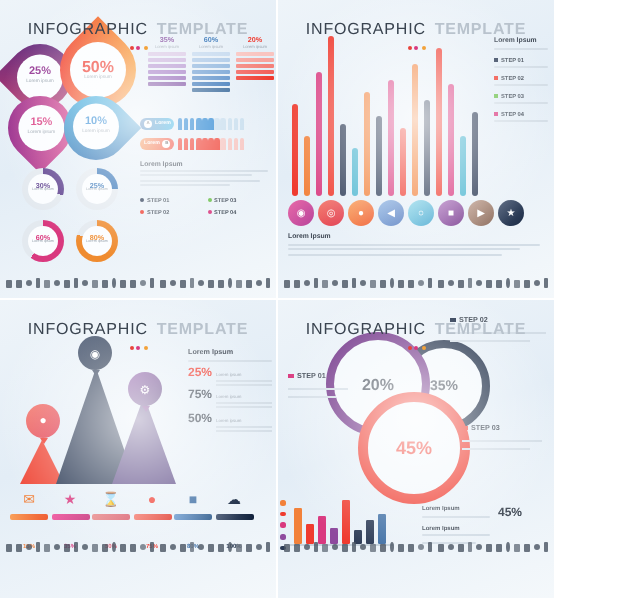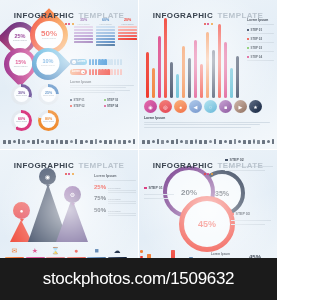--- a/index.html
+++ b/index.html
@@ -20,21 +20,21 @@
   .p-bl{left:0;top:150px;}
   .p-br{left:139px;top:150px;}
 
   .panel:after{ 
     content:"";position:absolute;inset:0;pointer-events:none;
     background:radial-gradient(circle at 50% 40%,rgba(255,255,255,.75) 0%,rgba(255,255,255,0) 62%);
   }
 
   
   .hdr{position:absolute;left:0;right:0;top:4px;text-align:center;z-index:5;}
-  .hdr .t1{font-size:8px;font-weight:bold;letter-spacing:.4px;color:#3a4450;}
+  .hdr .t1{font-size:8px;font-weight:normal;letter-spacing:.4px;color:#3a4450;}
   .hdr .t2{font-size:8px;font-weight:bold;letter-spacing:.4px;color:#b9c3cd;}
   .hdr .dots{margin-top:1px;display:flex;justify-content:center;gap:1.5px;}
   .hdr .dots i{width:2px;height:2px;border-radius:50%;display:block;}
 
   
   .glyphstrip{
     position:absolute;left:3px;right:3px;bottom:4px;height:7px;
     display:flex;align-items:center;justify-content:space-between;
     opacity:.8;z-index:4;
   }
@@ -726,14 +726,13 @@
         <i></i>
         <i></i>
         <i></i>
         <i></i>
         <i></i>
         <i></i>
         <i></i>
     </div>
   </div>
 
-  <div class="wm">stockphotos.com/1509632</div>
 </div>
 
 </body></html>

